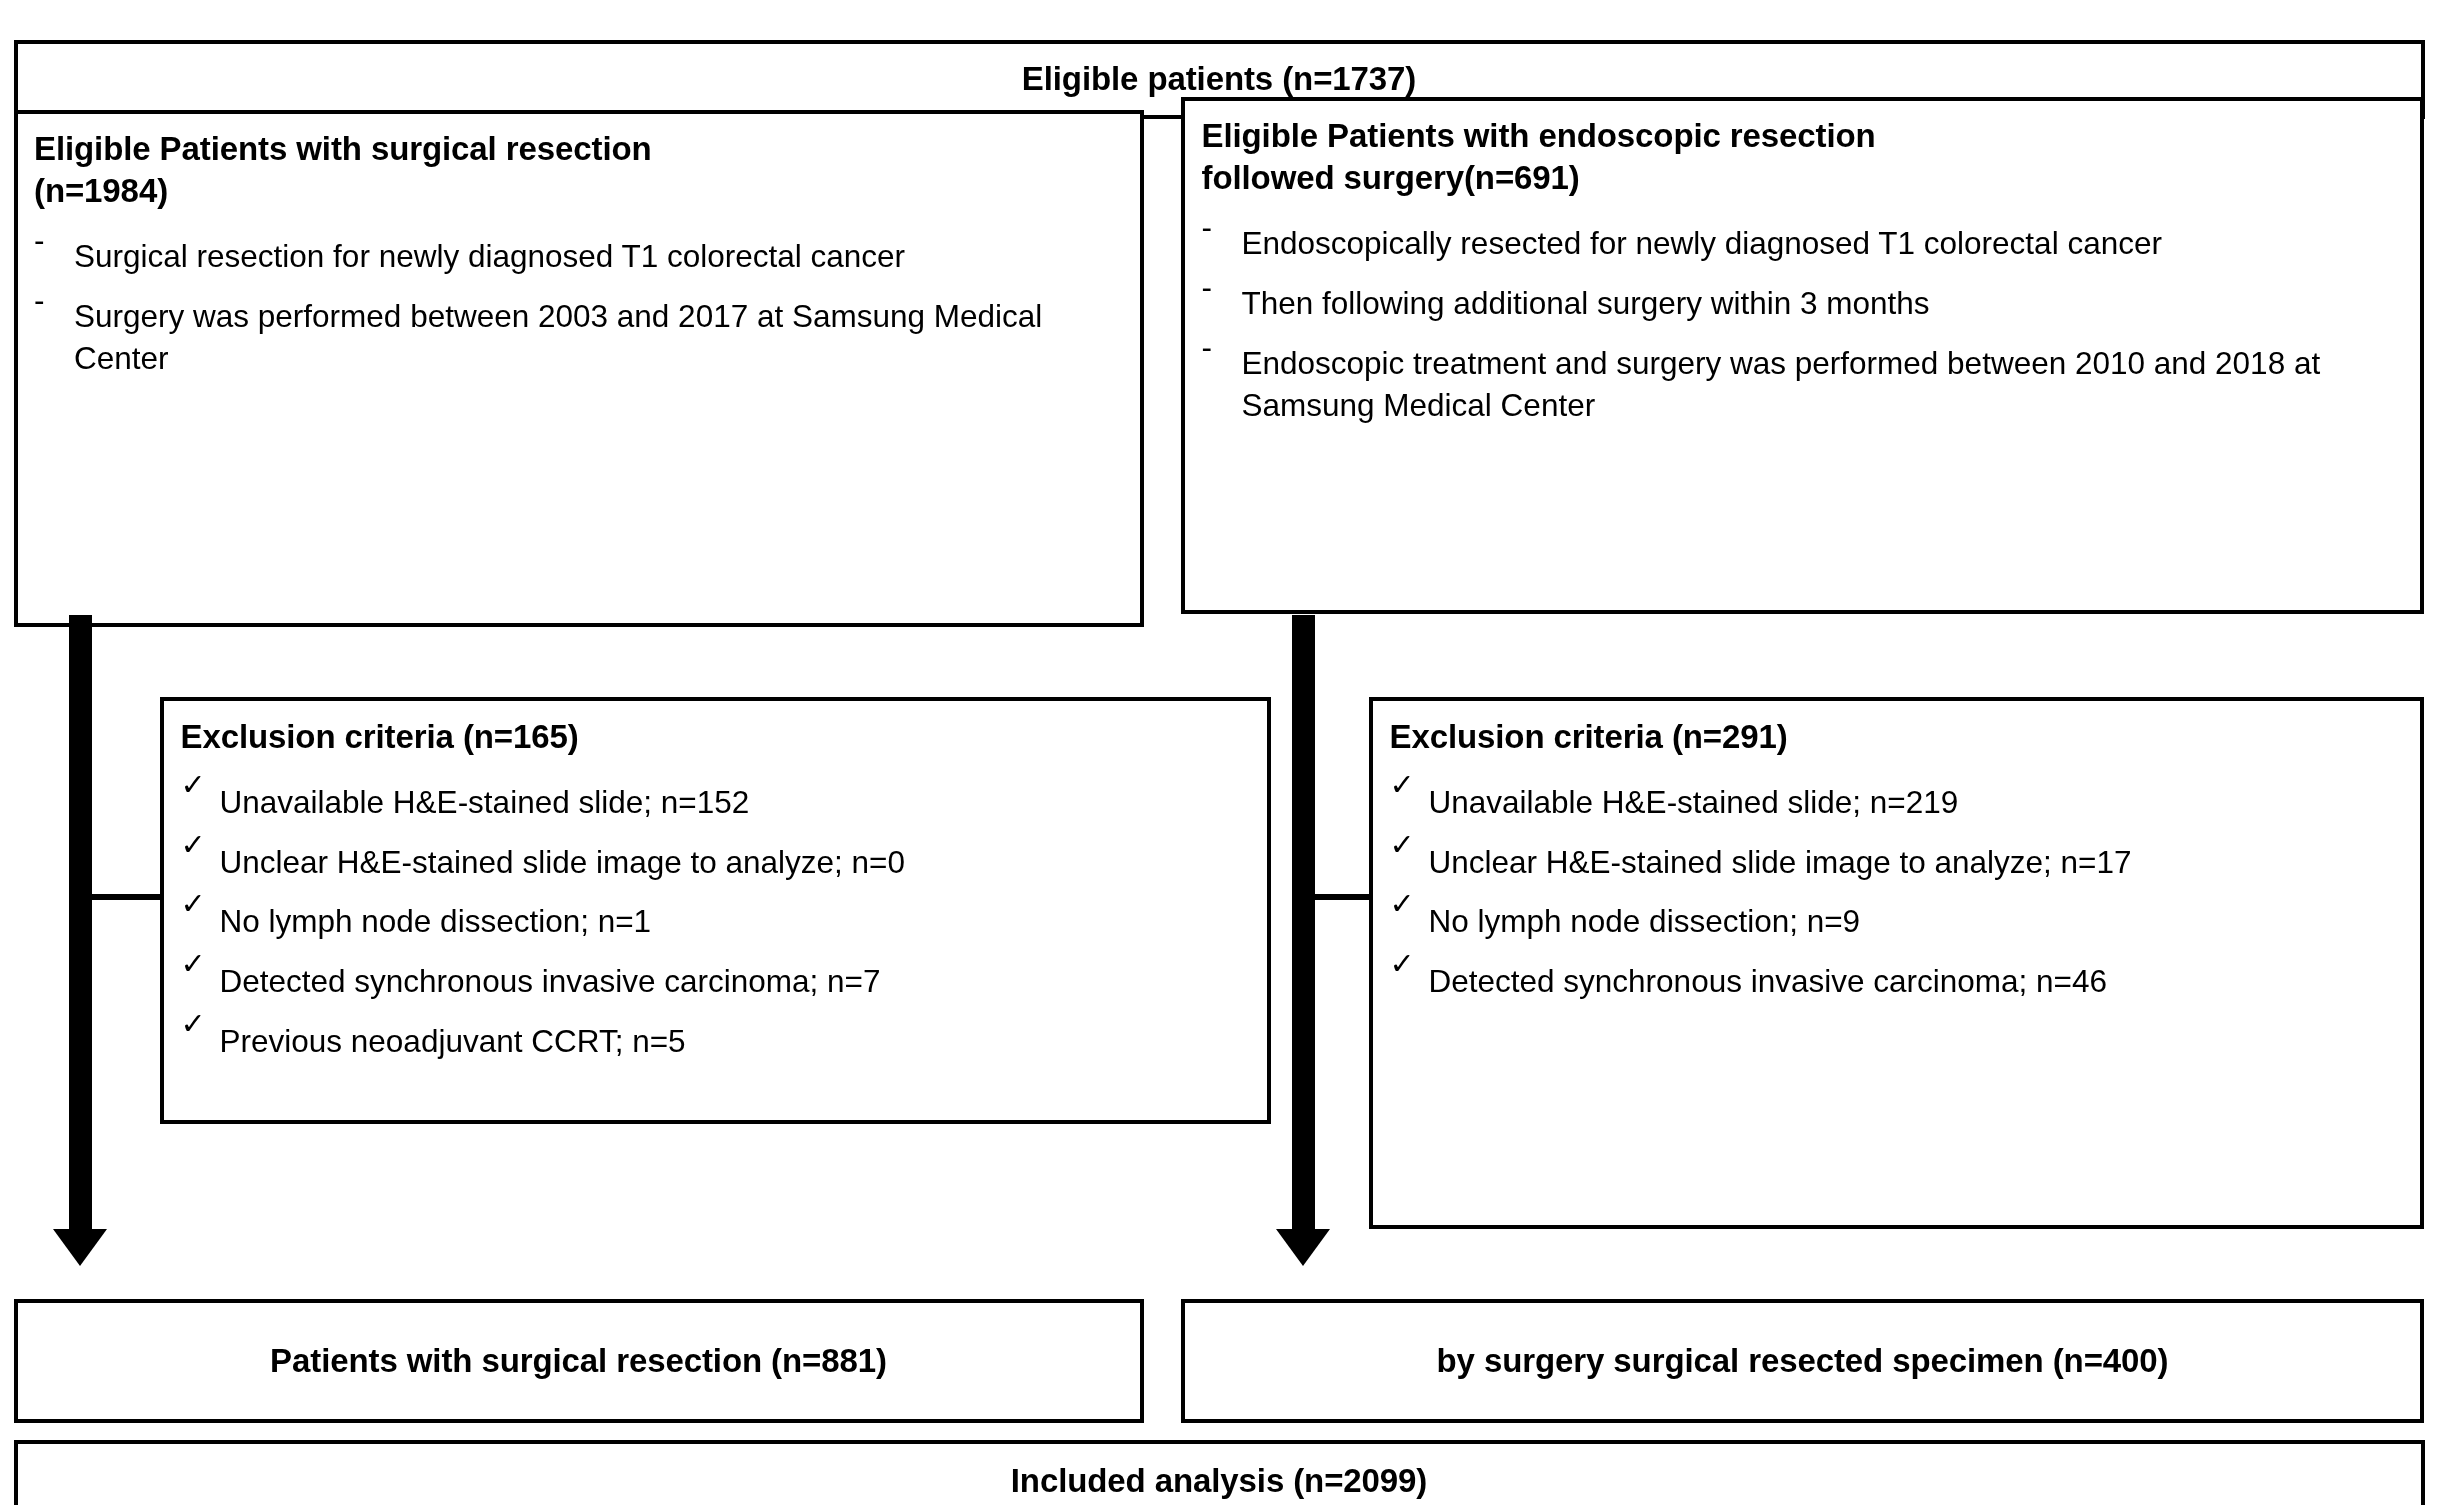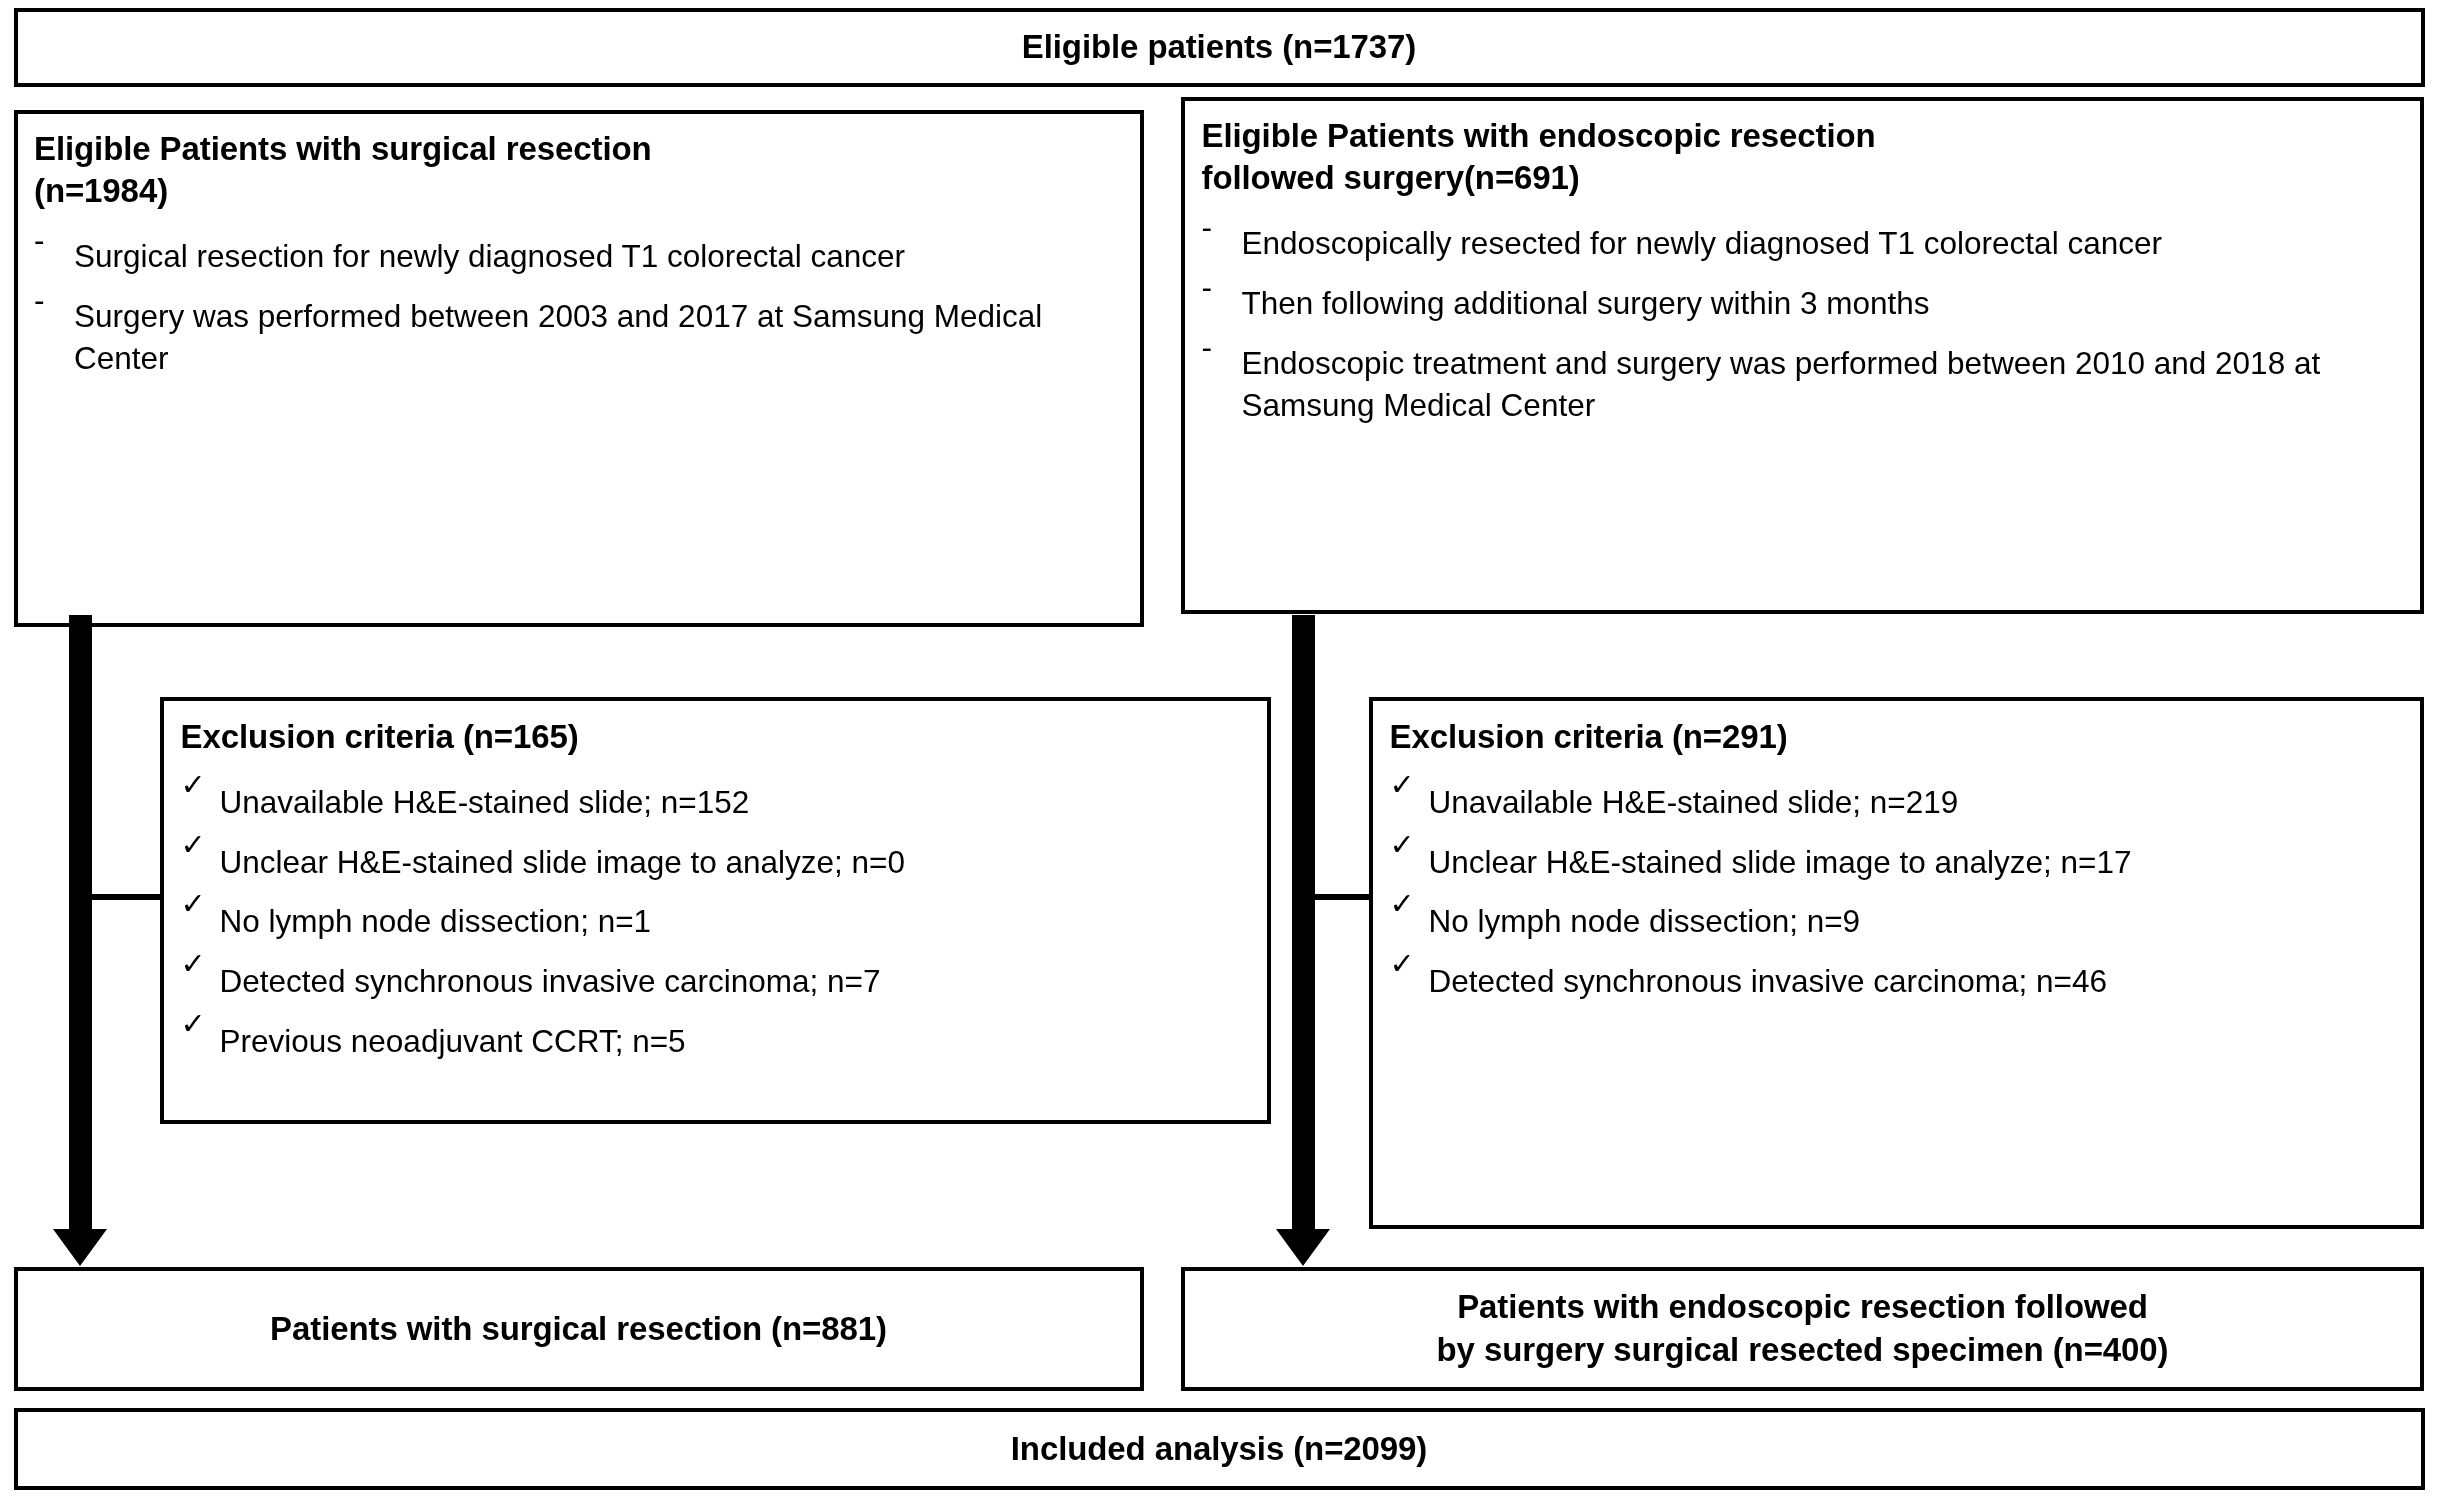--- a/index.html
+++ b/index.html
@@ -37,20 +37,21 @@
 
   .box-title.center {
     text-align: center;
   }
 
   
   .banner {
     display: flex;
     align-items: center;
     justify-content: center;
+    margin-top: 32px;
   }
 
   
   .bullets {
     margin-top: 6px;
   }
 
   .bullet-row {
     display: flex;
     align-items: flex-start;
@@ -247,21 +248,20 @@
       </div>
     </div>
   </div>
 
   <div class="box banner" id="box-out-left">
     <div class="box-title center">Patients with surgical resection (n=881)</div>
   </div>
 
   <div class="box banner" id="box-out-right">
     <div class="box-title center">
-      <div>Patients with endoscopic resection followed</div>
       <div>by surgery surgical resected specimen (n=400)</div>
     </div>
   </div>
 
   <div class="box banner" id="box-included">
     <div class="box-title center">Included analysis (n=2099)</div>
   </div>
 
 </div>
 

